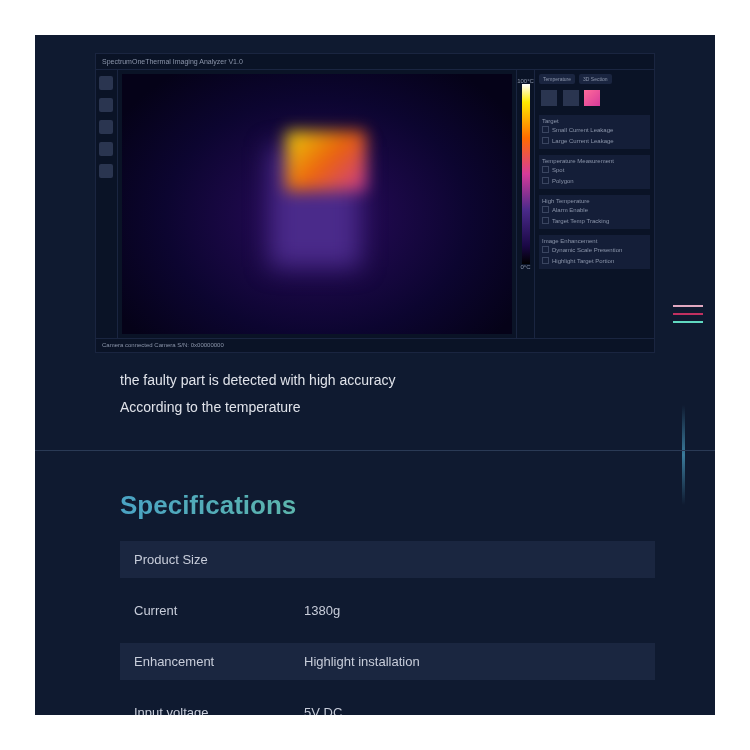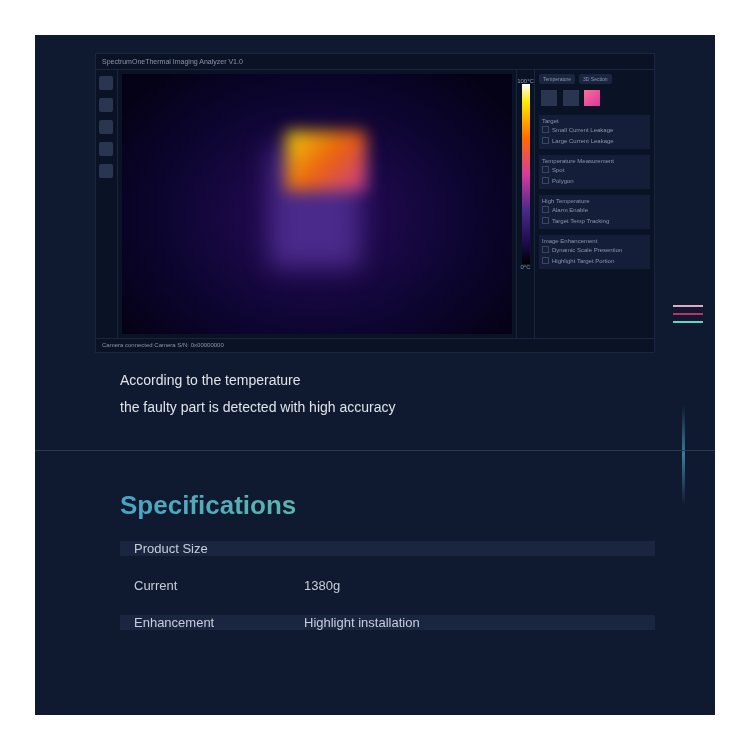--- a/index.html
+++ b/index.html
@@ -151,22 +151,22 @@
       font-size: 26px;
       font-weight: bold;
       background: linear-gradient(90deg, #4aa3c4 0%, #6bc499 60%, #8bc4a0 100%);
       -webkit-background-clip: text;
       background-clip: text;
       color: transparent;
       margin-bottom: 20px;
     }
     .spec-row {
       display: flex;
-      padding: 0 14px;
-      margin-bottom: 22px;
+      padding: 11px 14px;
+      margin-bottom: 14px;
       font-size: 13px;
       color: #c8cdda;
     }
     .spec-row.shaded { background: #1a2640; }
     .spec-label { width: 170px; }
     .right-lines {
       position: absolute;
       top: 270px;
       right: 12px;
       width: 30px;
@@ -259,35 +259,39 @@
     <div class="status-bar">Camera connected    Camera S/N: 0x00000000</div>
   </div>
 
   <div class="right-lines">
     <div style="background:#e0a8c0"></div>
     <div style="background:#c03060"></div>
     <div style="background:#60d8c0"></div>
   </div>
 
   <div class="caption">
+    <div>the faulty part is detected with high accuracy</div>
     <div>According to the temperature</div>
-    <div>the faulty part is detected with high accuracy</div>
   </div>
 
   <div class="vert-line"></div>
   <div class="horz-line"></div>
 
   <div class="specs">
     <div class="specs-title">Specifications</div>
     <div class="spec-row shaded">
       <span class="spec-label">Product Size</span>
     </div>
     <div class="spec-row">
       <span class="spec-label">Current</span>
       <span>1380g</span>
     </div>
     <div class="spec-row shaded">
       <span class="spec-label">Enhancement</span>
       <span>Highlight installation</span>
     </div>
+    <div class="spec-row">
+      <span class="spec-label">Input voltage</span>
+      <span>5V DC</span>
+    </div>
   </div>
 
 </div>
 
 </body></html>

